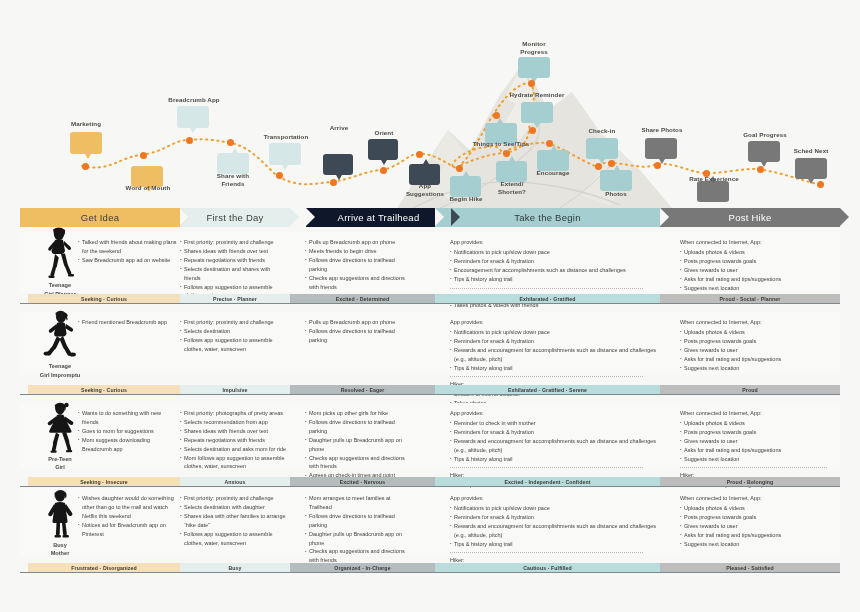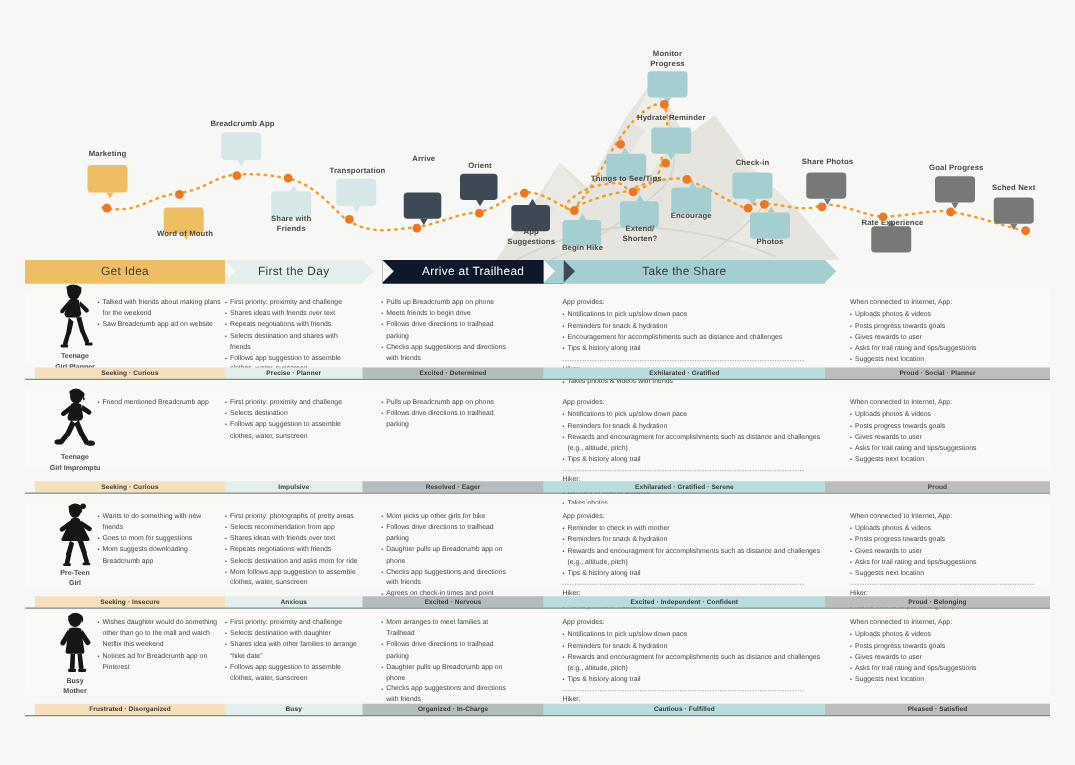--- a/index.html
+++ b/index.html
@@ -246,21 +246,26 @@
         <span class="stage-label">First the Day</span>
       </div>
       <div class="stage" style="left: 306px; width: 145px; background: #0f172a; color: rgb(255, 255, 255);">
         <div class="notch"></div>
         <div class="arrowtip" style="border-left: 9px solid rgb(61, 74, 86);"></div>
         <span class="stage-label">Arrive at Trailhead</span>
       </div>
       <div class="stage" style="left: 435px; width: 225px; background: rgb(165, 206, 208); color: rgb(47, 59, 60);">
         <div class="notch"></div>
         <div class="arrowtip" style="border-left: 9px solid rgb(165, 206, 208);"></div>
-        <span class="stage-label">Take the Share</span>
+        <span class="stage-label">Take the Begin</span>
+      </div>
+      <div class="stage" style="left: 660px; width: 180px; background: rgb(120, 120, 120); color: rgb(255, 255, 255);">
+        <div class="notch"></div>
+        <div class="arrowtip" style="border-left: 9px solid rgb(120, 120, 120);"></div>
+        <span class="stage-label">Post Hike</span>
       </div>
     </div>
 
   <div id="rows-layer">
       <div class="row" style="top: 232px; height: 61px;">
         <div class="row-bg"></div>
         <div class="persona">
           <div class="persona-fig"><svg viewBox="0 0 42 52">
               <g fill="#161616">
                 <ellipse cx="20" cy="7" rx="5.2" ry="6"></ellipse>

